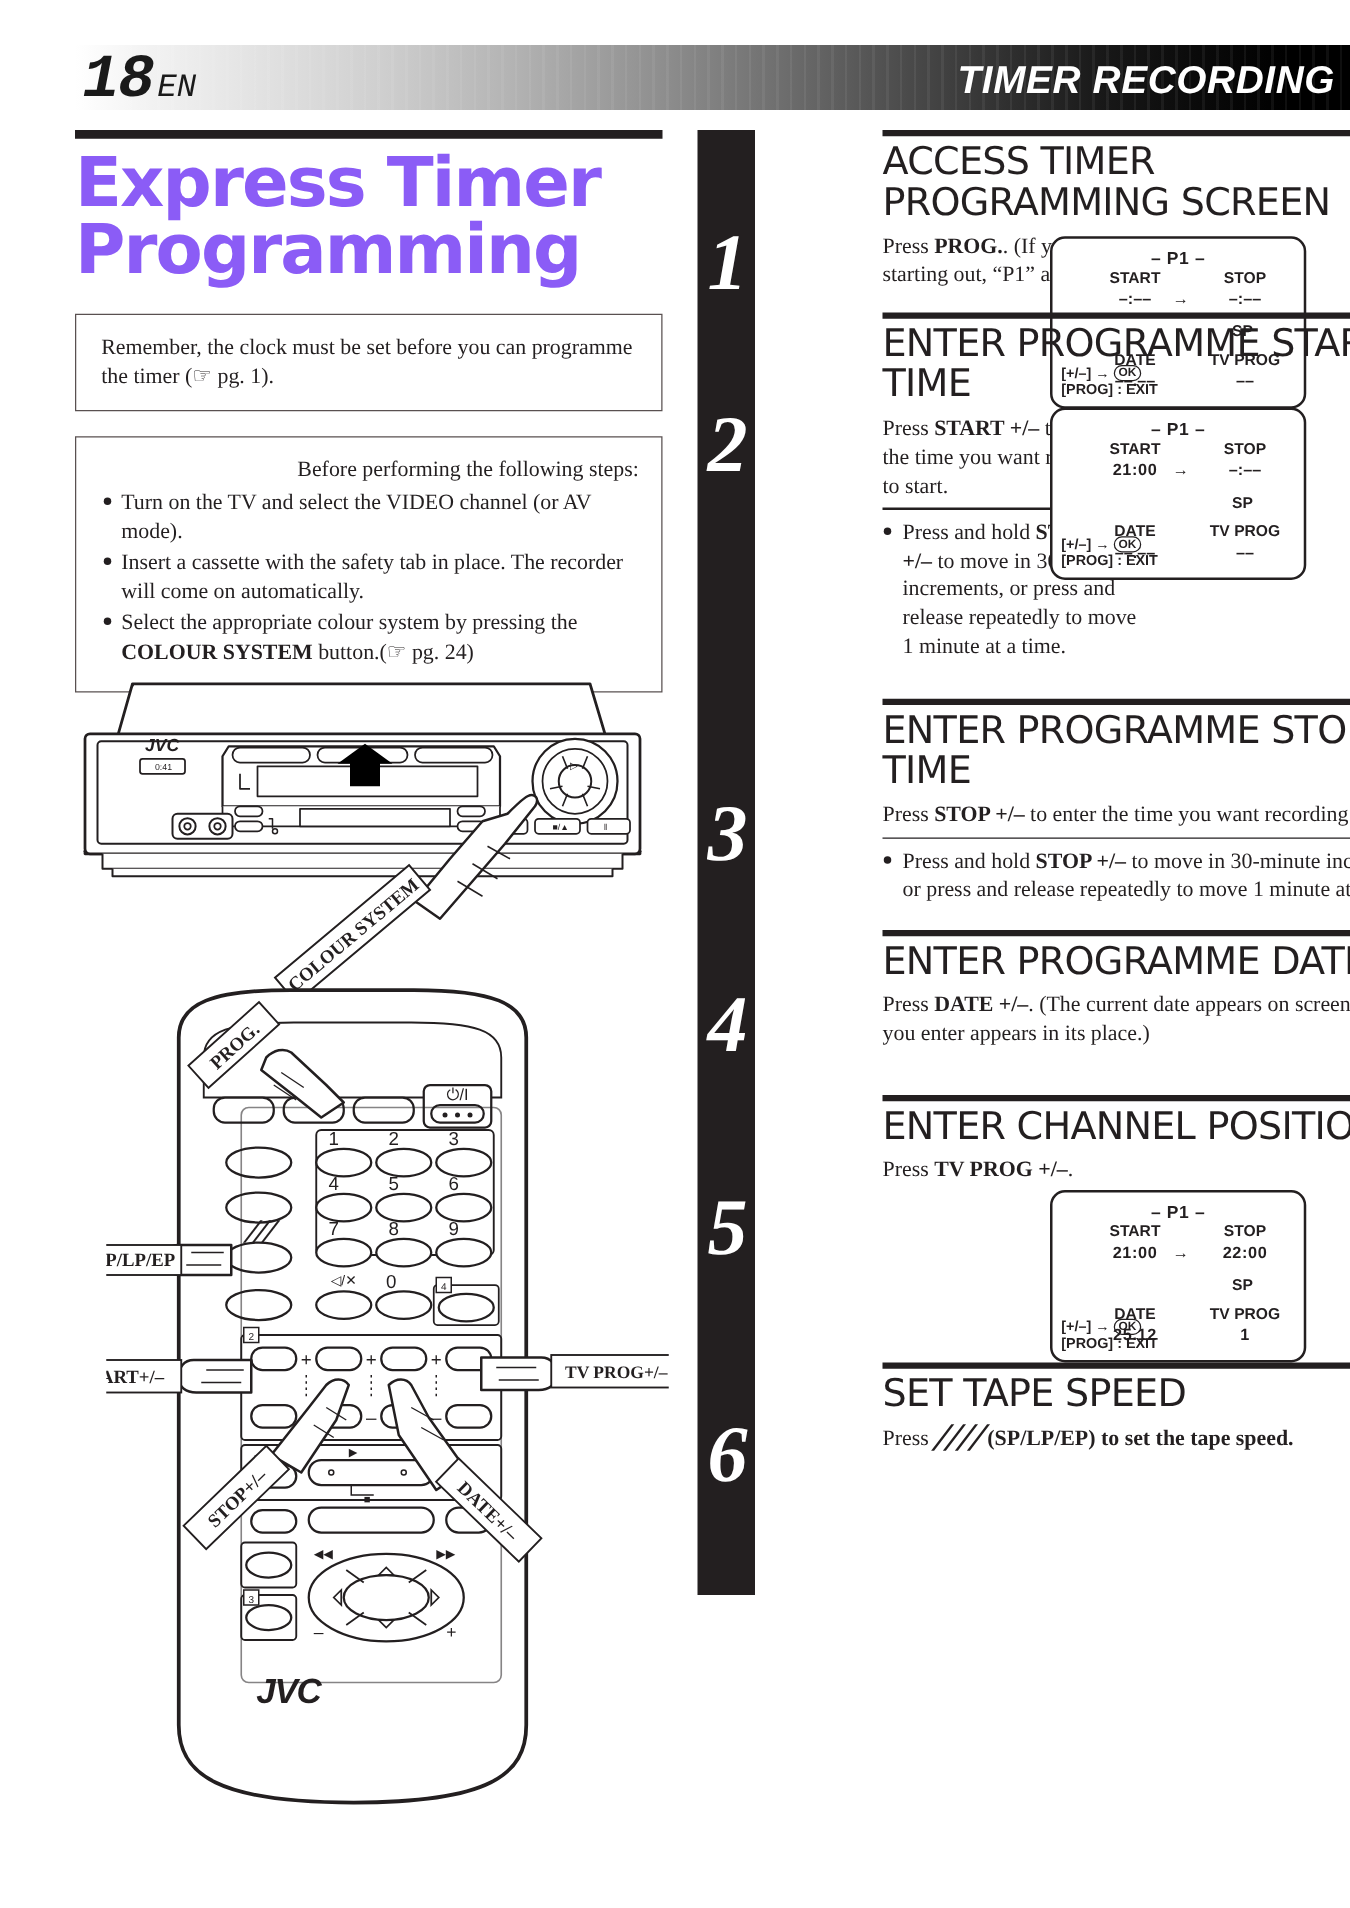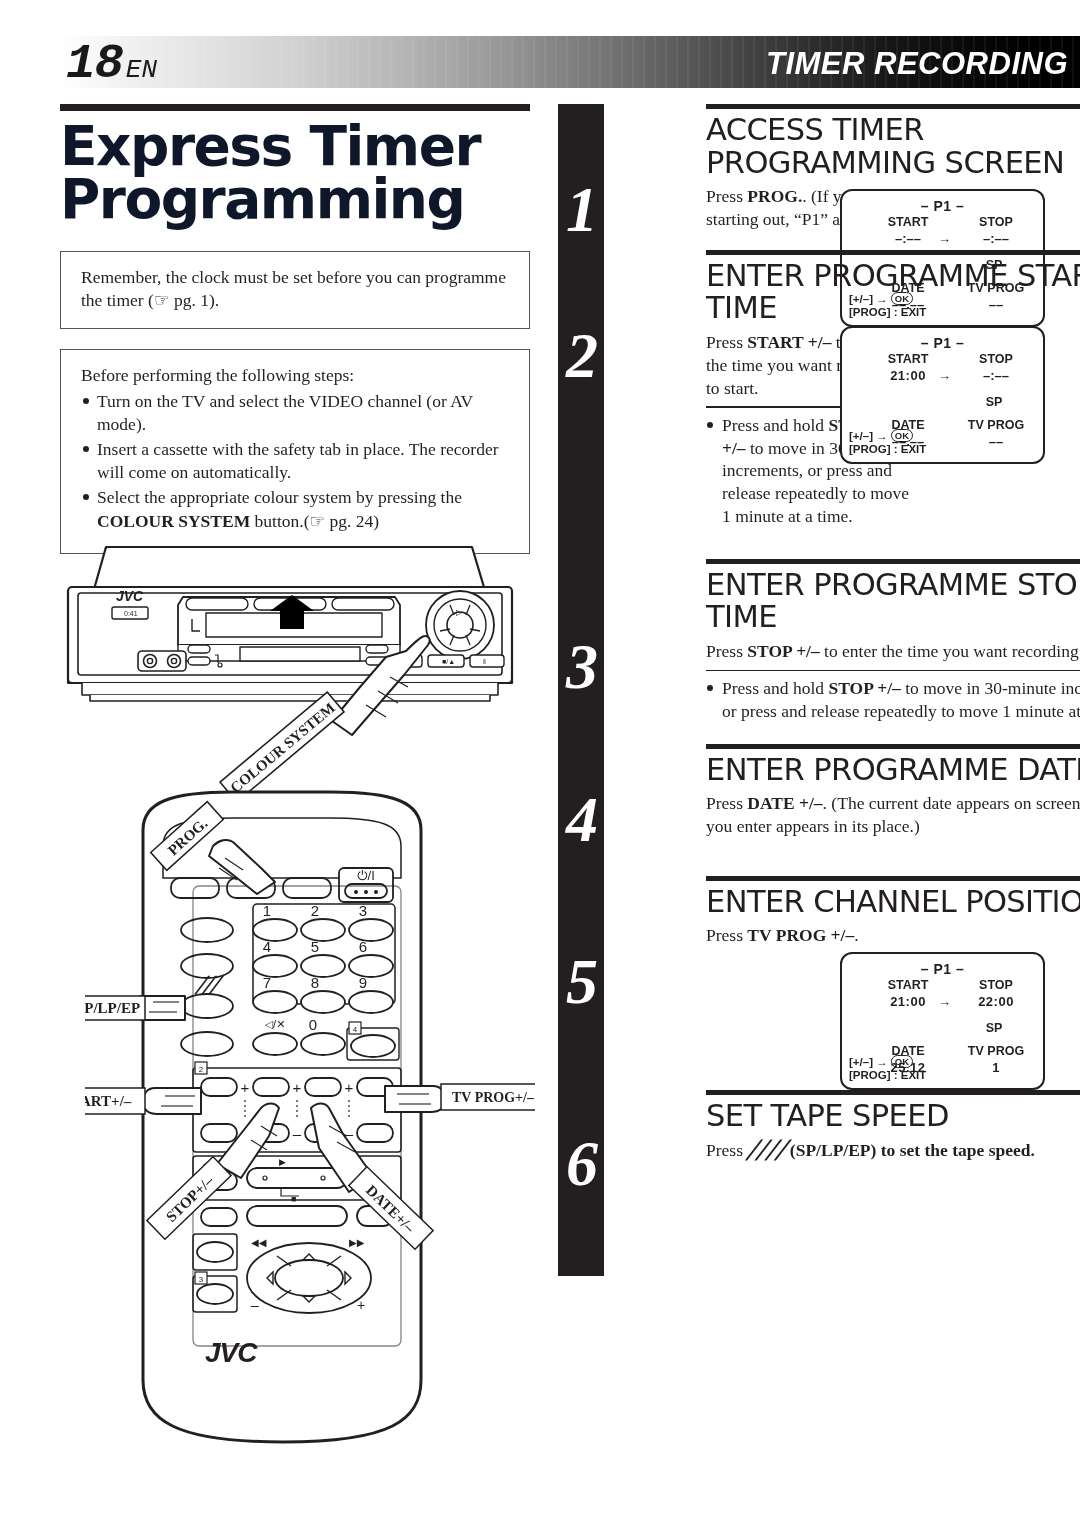--- a/index.html
+++ b/index.html
@@ -52,33 +52,33 @@
 
   
   #left-col { position:absolute; left:60px; top:104px; width:470px; }
 
   #title-rule { width:470px; height:7px; background:#231f20; }
   #page-title {
     margin-top:9px;
     font-family:"DejaVu Sans", sans-serif;
     font-size:55px; font-weight:700;
     line-height:0.97; letter-spacing:-1.5px;
-    color:#0f172a;
+    color:#8b5cf6;
   }
 
   .note-box {
     border:1px solid #595050;
     padding:14px 18px 15px 20px;
     font-family:"Liberation Serif", serif;
     font-size:17.5px; line-height:1.35;
     color:#231f20;
   }
   #note1 { margin-top:24px; }
   #note2 { margin-top:20px; padding-bottom:20px; }
-  .note-lead { margin:0 0 2px 0; }
+  .note-lead { margin:0 0 2px 0;text-align:right; }
   .bullets { list-style:none; margin:0; padding:0; }
   .bullets li {
     position:relative; padding-left:16px; margin-top:1px;
   }
   .bullets li:before {
     content:""; position:absolute; left:2px; top:8px;
     width:6px; height:6px; border-radius:50%; background:#231f20;
   }
   .b { font-family:"Liberation Serif", serif; font-weight:700; }
 

